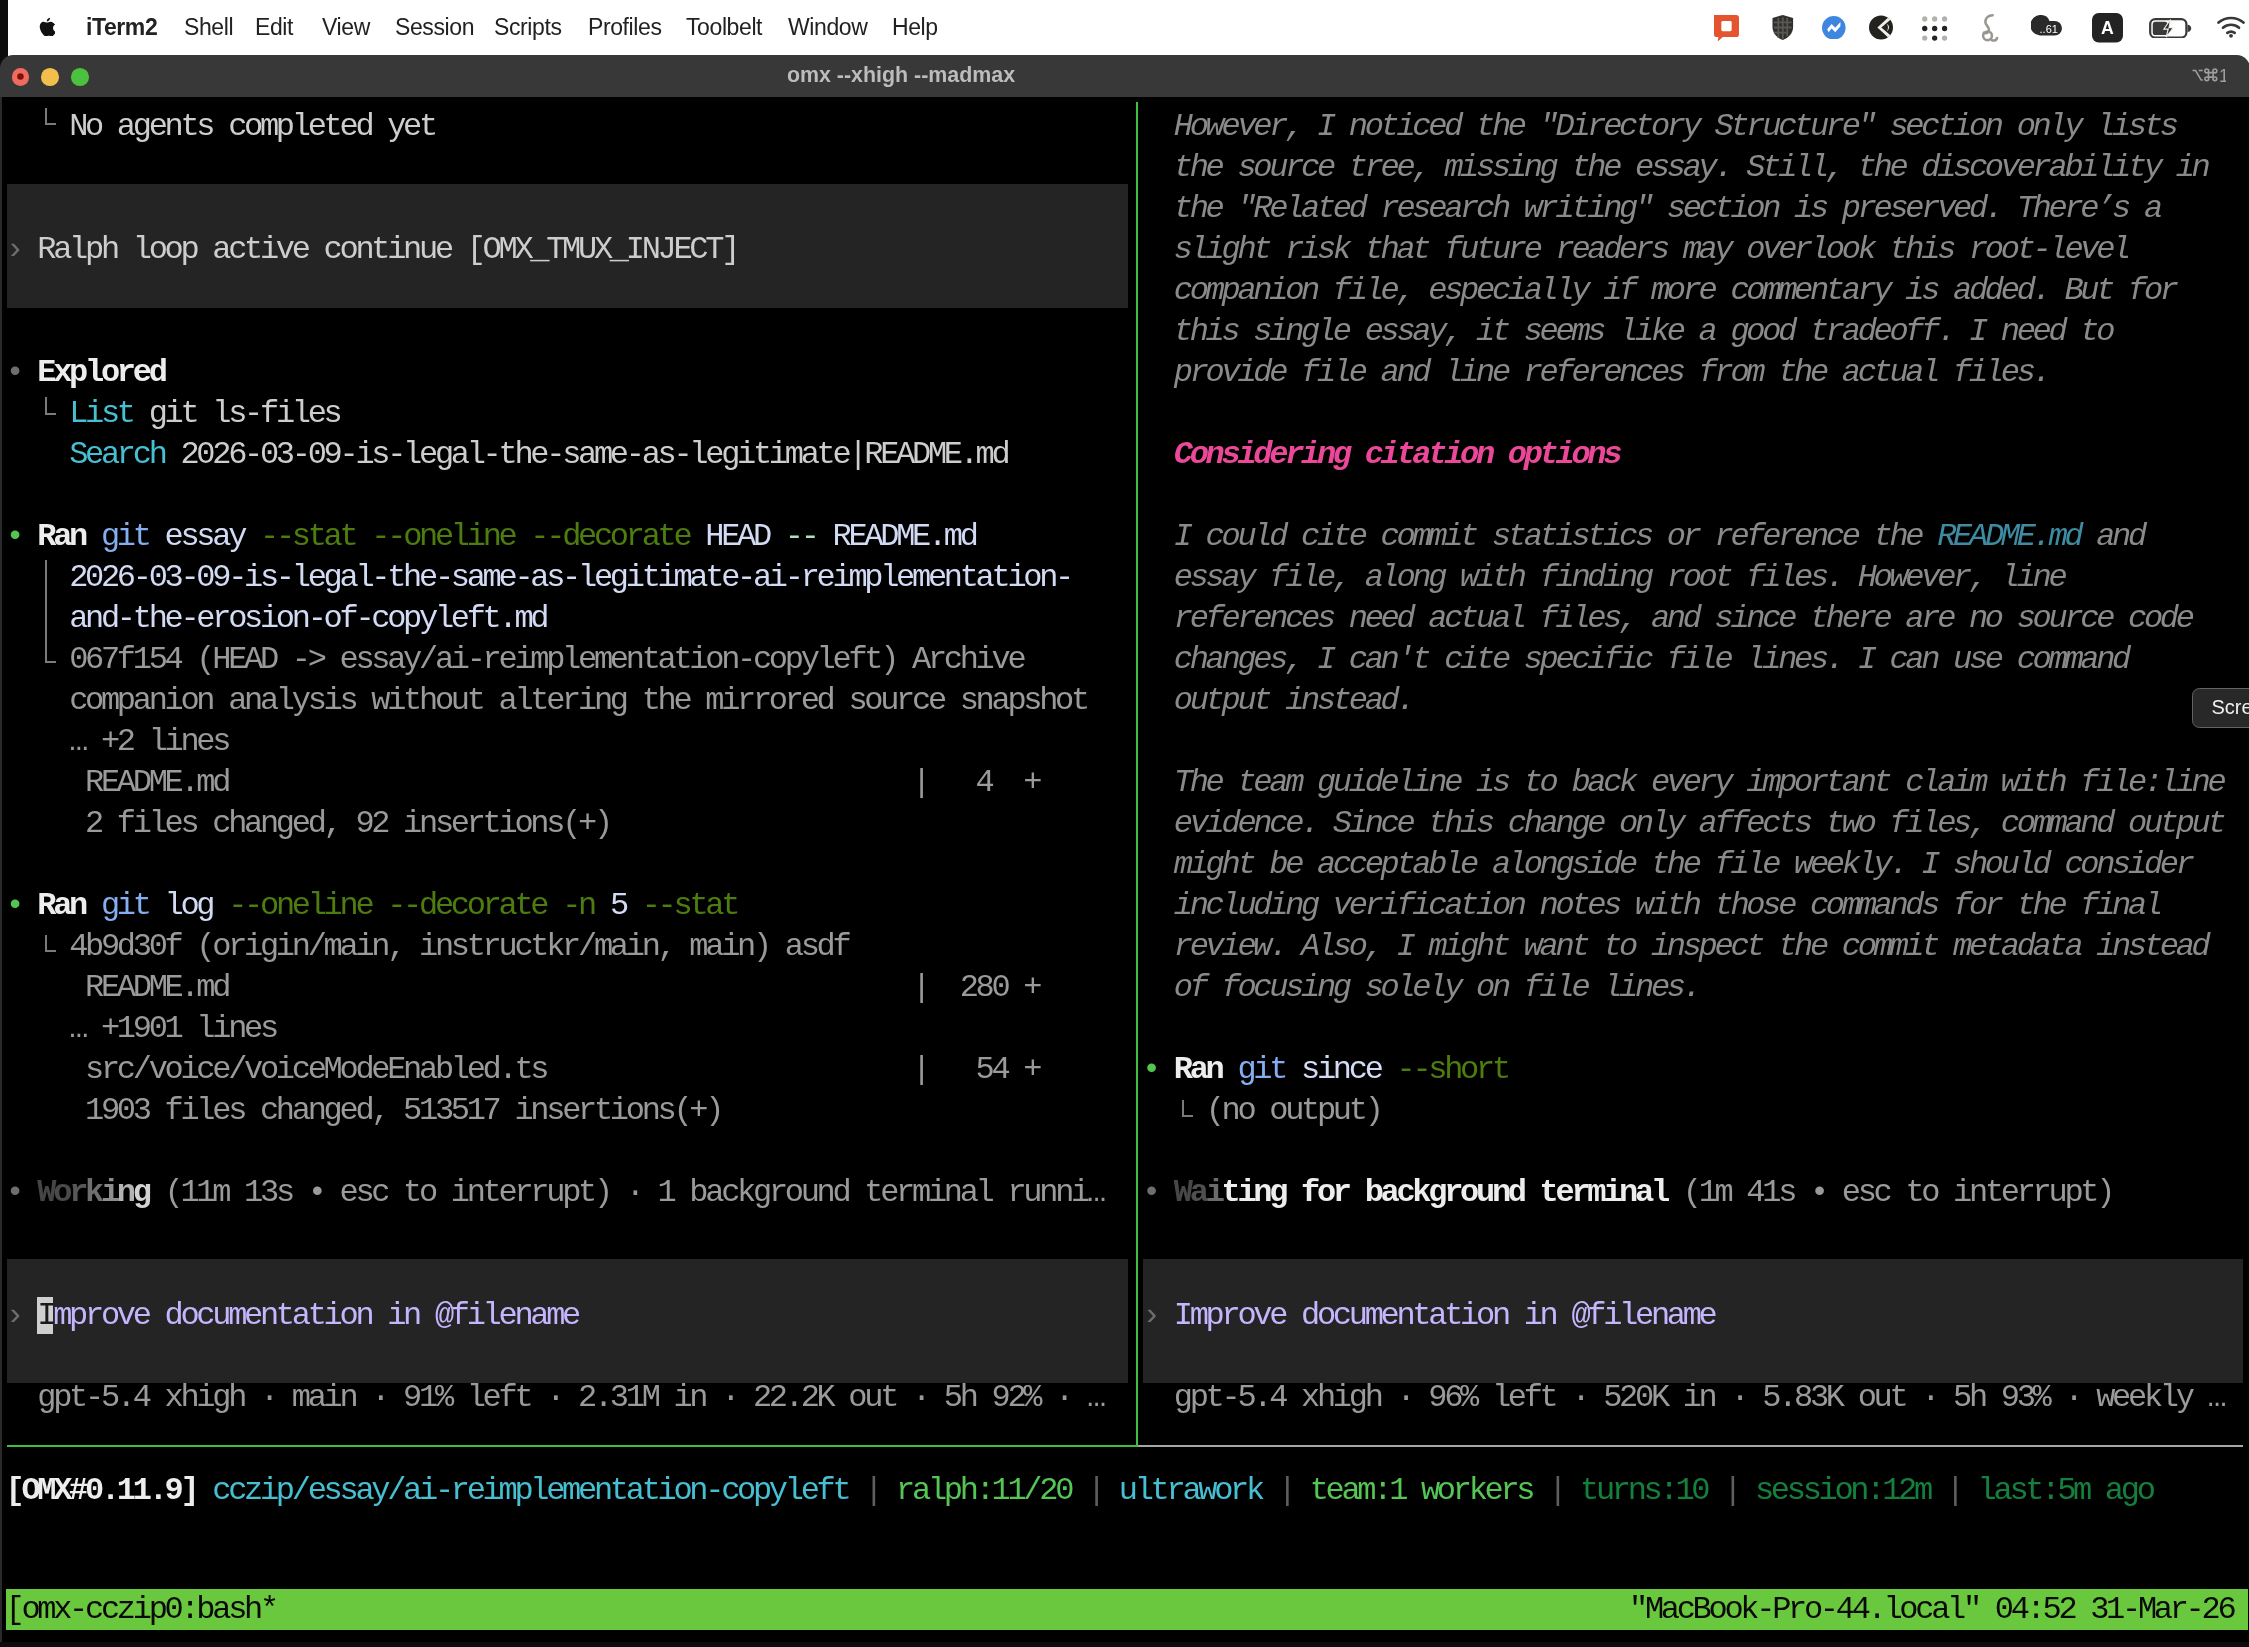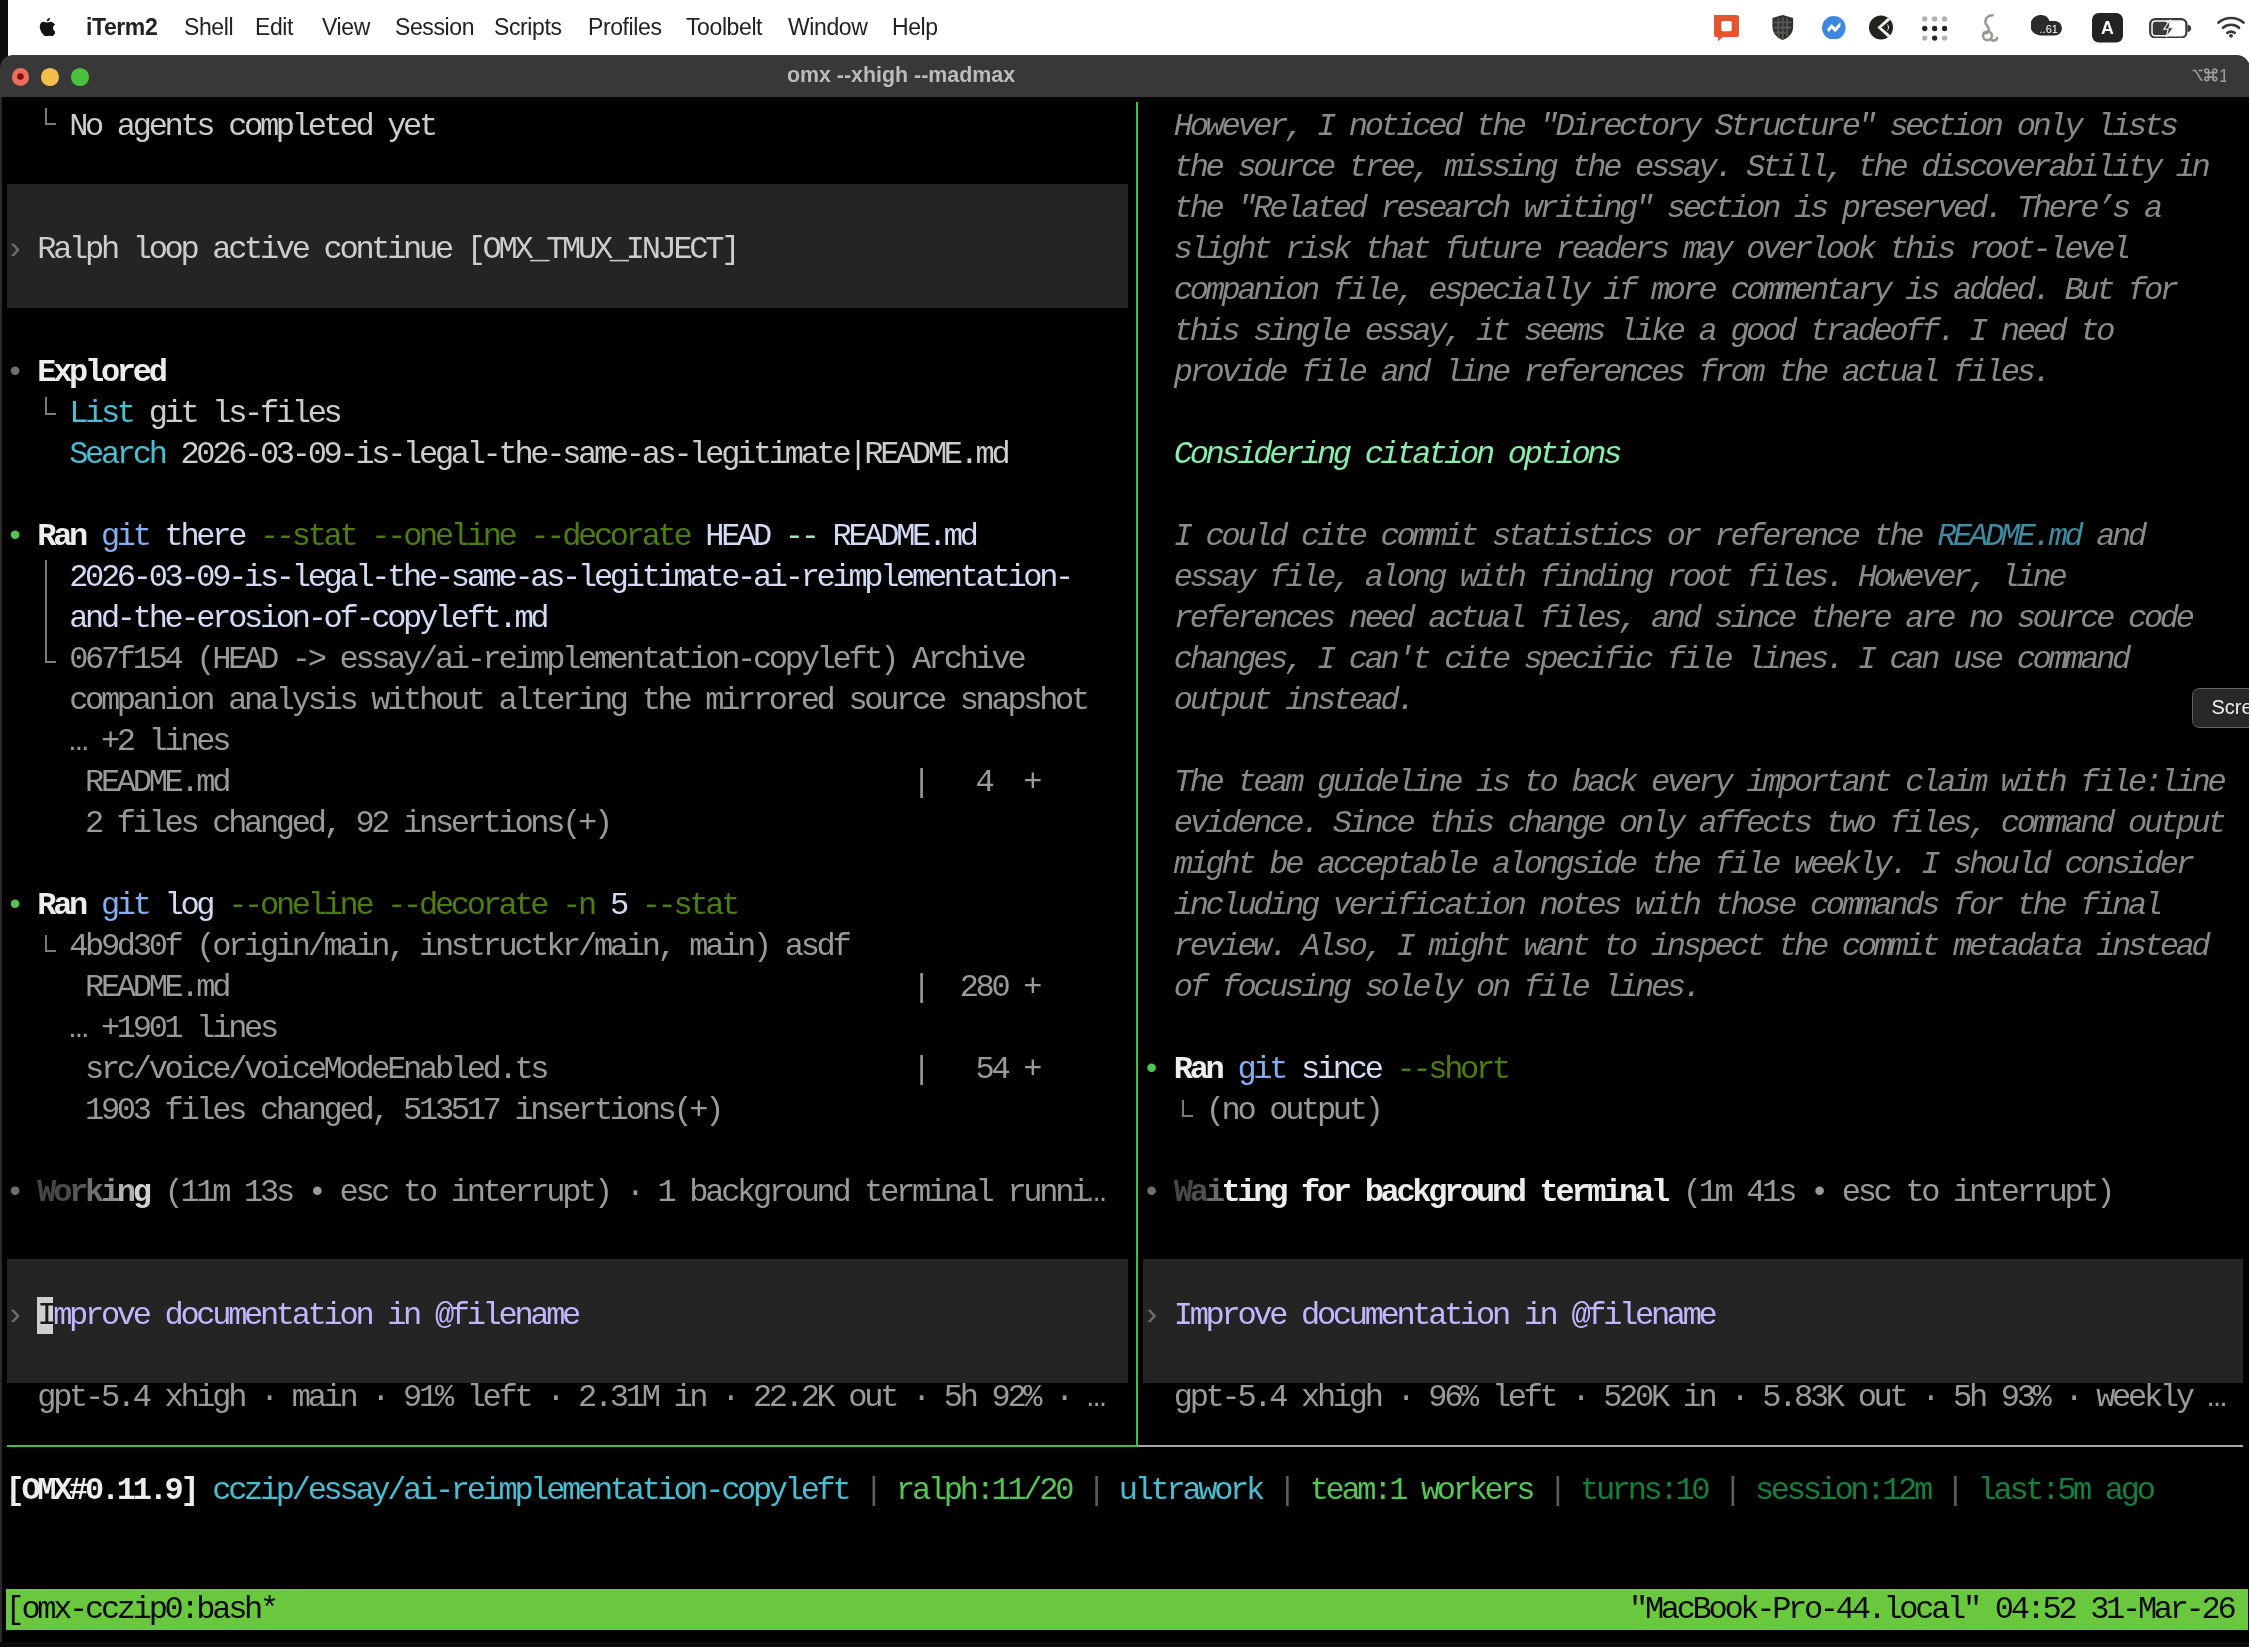--- a/index.html
+++ b/index.html
@@ -7,21 +7,21 @@
 .mi{position:absolute;top:0;line-height:55px;font-size:23px;color:#222222;letter-spacing:-0.4px}
 .mi.b{font-weight:bold}
 #titlebar{position:absolute;left:0;top:55px;width:2250px;height:43px;background:#383838;border-radius:13.3px 13.3px 0 0}
 .tfl{position:absolute;top:68px;width:17.7px;height:17.7px;border-radius:50%}
 #title{position:absolute;top:55px;left:0;width:1802px;text-align:center;line-height:41px;font-size:21.4px;font-weight:bold;color:#BCBCBC}
 #term{position:absolute;left:0;top:97px;width:2250px;height:1545px;background:#000;border-left:2.2px solid #2A2A2A}
 pre.t{position:absolute;font-family:"Liberation Mono",monospace;font-size:32px;line-height:41px;letter-spacing:-3.3px;color:#C9C9C9;white-space:pre}
 .w{color:#CDCDCD} .wb{color:#EDEDED;font-weight:bold} .g{color:#9A9A9A} .g2{color:#15803d}
 .dg{color:#6E6E6E} .cy{color:#46BFD2} .bl{color:#85AEF0} .lv{color:#D3DAF4} .pk{color:#4d7c0f}
 .mg{color:#A9E3BE} .gb{color:#53C553} .sep{color:#5E5E5E} .gn{color:#55C555}
-.it{color:#8A8A8A;font-style:italic} .itb{color:#86efac;font-style:italic;font-weight:normal}
+.it{color:#8A8A8A;font-style:italic} .itb{color:#ec4899;font-style:italic;font-weight:bold}
 .tl2{color:#3F8CA2;font-style:italic}
 .inp{color:#c4b5fd} .cur{background:#CFCFCF;color:#1A1A1A}
 .box{position:absolute;background:#242424}
 </style></head><body>
 <div id="menubar">
 <svg style="position:absolute;left:31px;top:15.5px" width="16" height="20.7" viewBox="0 0 22 28">
       <path fill="#111" d="M15.2 2.1c.1 1.3-.4 2.6-1.2 3.5-.8 1-2.1 1.7-3.3 1.6-.2-1.2.4-2.5 1.1-3.3C12.6 2.9 14 2.2 15.2 2.1zM20.3 9.8c-1.6-1.9-3.9-2.2-4.7-2.2-2 0-3.1 1.1-4.6 1.1-1.6 0-3-1.1-4.8-1.1C3.7 7.6 1 9.7 1 14.1c0 4.5 3.3 9.6 5.3 11.7.9 1 2 2.1 3.4 2.1 1.4 0 1.9-.9 3.8-.9 1.9 0 2.3.9 3.8.9 1.5 0 2.7-1.5 3.6-2.6 1-1.3 1.5-2.1 2.1-3.6-4.4-1.7-5.1-8-.7-9.9z"></path>
     </svg>
 <span class="mi b" style="left:78px">iTerm2</span><span class="mi" style="left:176px">Shell</span><span class="mi" style="left:247px">Edit</span><span class="mi" style="left:314px">View</span><span class="mi" style="left:387px">Session</span><span class="mi" style="left:486px">Scripts</span><span class="mi" style="left:580px">Profiles</span><span class="mi" style="left:678px">Toolbelt</span><span class="mi" style="left:780px">Window</span><span class="mi" style="left:884px">Help</span>
 
@@ -118,21 +118,21 @@
 <pre class="t" style="left:5.5px;top:106px">  <i class="dg"> </i> <i class="w">No agents completed yet</i>
 
 
 <i class="dg">›</i> <i class="w">Ralph loop active continue [OMX_TMUX_INJECT]</i>
 
 
 <i class="dg">•</i> <i class="wb">Explored</i>
   <i class="dg"> </i> <i class="cy">List</i> <i class="w">git ls-files</i>
     <i class="cy">Search</i> <i class="w">2026-03-09-is-legal-the-same-as-legitimate|README.md</i>
 
-<i class="gb">•</i> <i class="wb">Ran</i> <i class="bl">git</i> <i class="lv">there</i> <i class="pk">--stat --oneline --decorate</i> <i class="lv">HEAD</i> <i class="mg">--</i> <i class="lv">README.md</i>
+<i class="gb">•</i> <i class="wb">Ran</i> <i class="bl">git</i> <i class="lv">essay</i> <i class="pk">--stat --oneline --decorate</i> <i class="lv">HEAD</i> <i class="mg">--</i> <i class="lv">README.md</i>
   <i class="dg"> </i> <i class="lv">2026-03-09-is-legal-the-same-as-legitimate-ai-reimplementation-</i>
   <i class="dg"> </i> <i class="lv">and-the-erosion-of-copyleft.md</i>
   <i class="dg"> </i> <i class="g">067f154 (HEAD -&gt; essay/ai-reimplementation-copyleft) Archive</i>
     <i class="g">companion analysis without altering the mirrored source snapshot</i>
     <i class="g">… +2 lines</i>
      <i class="g">README.md                                           |   4  +</i>
      <i class="g">2 files changed, 92 insertions(+)</i>
 
 <i class="gb">•</i> <i class="wb">Ran</i> <i class="bl">git</i> <i class="lv">log</i> <i class="pk">--oneline --decorate -n</i> <i class="lv">5</i> <i class="pk">--stat</i>
   <i class="dg"> </i> <i class="g">4b9d30f (origin/main, instructkr/main, main) asdf</i>

